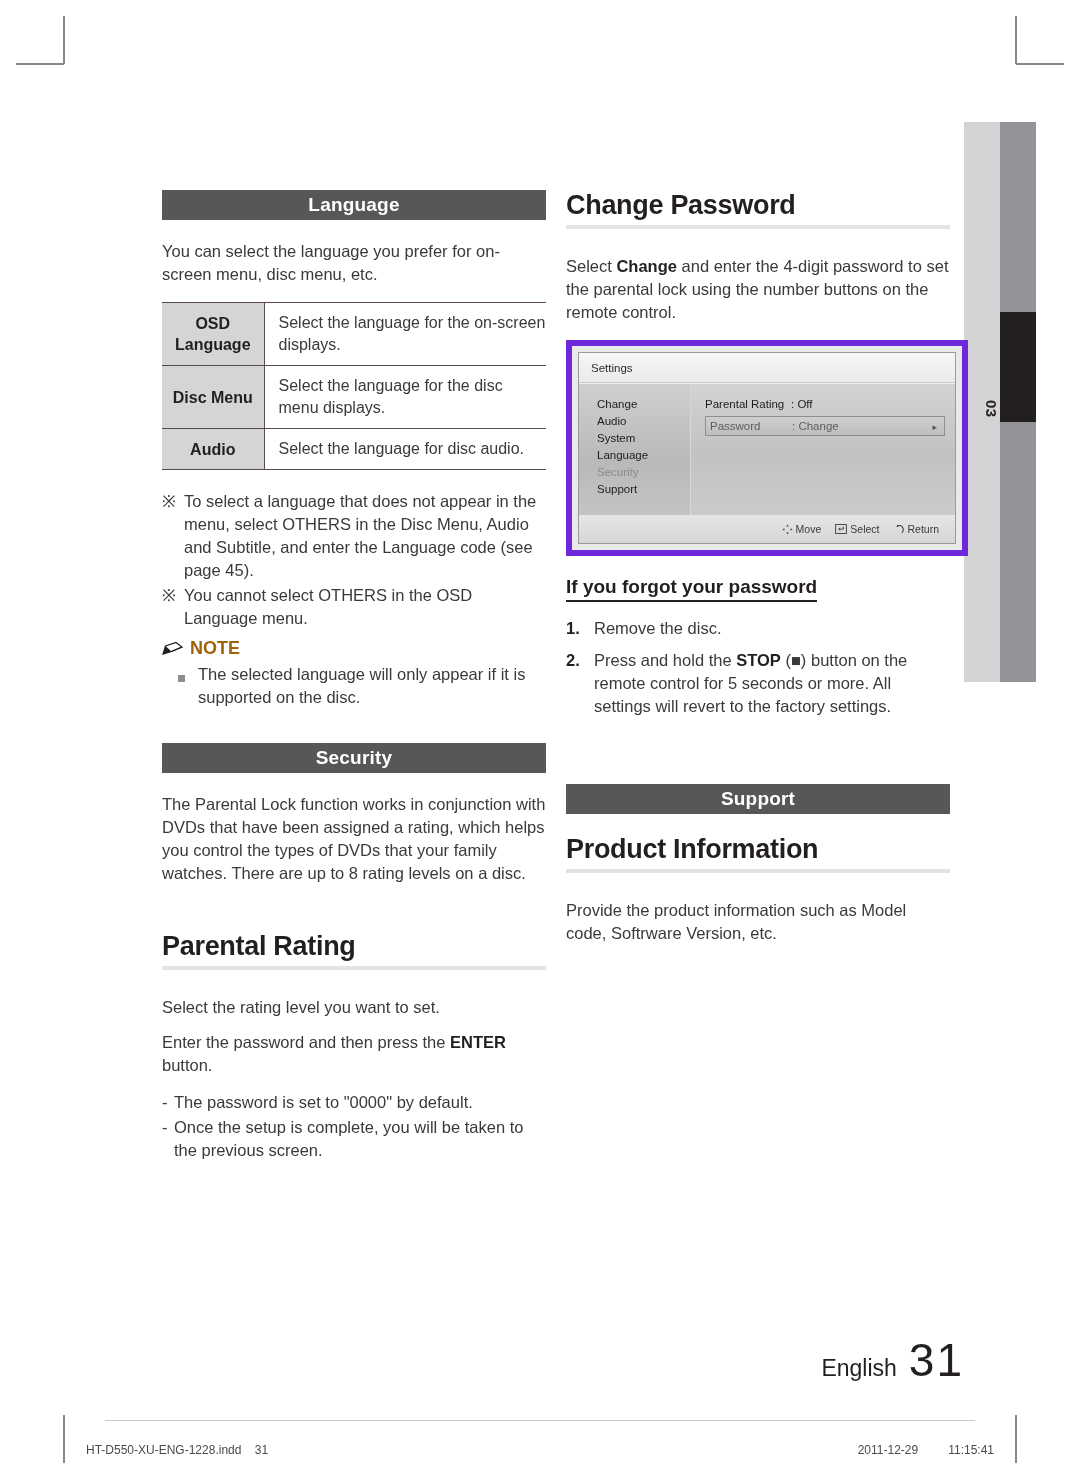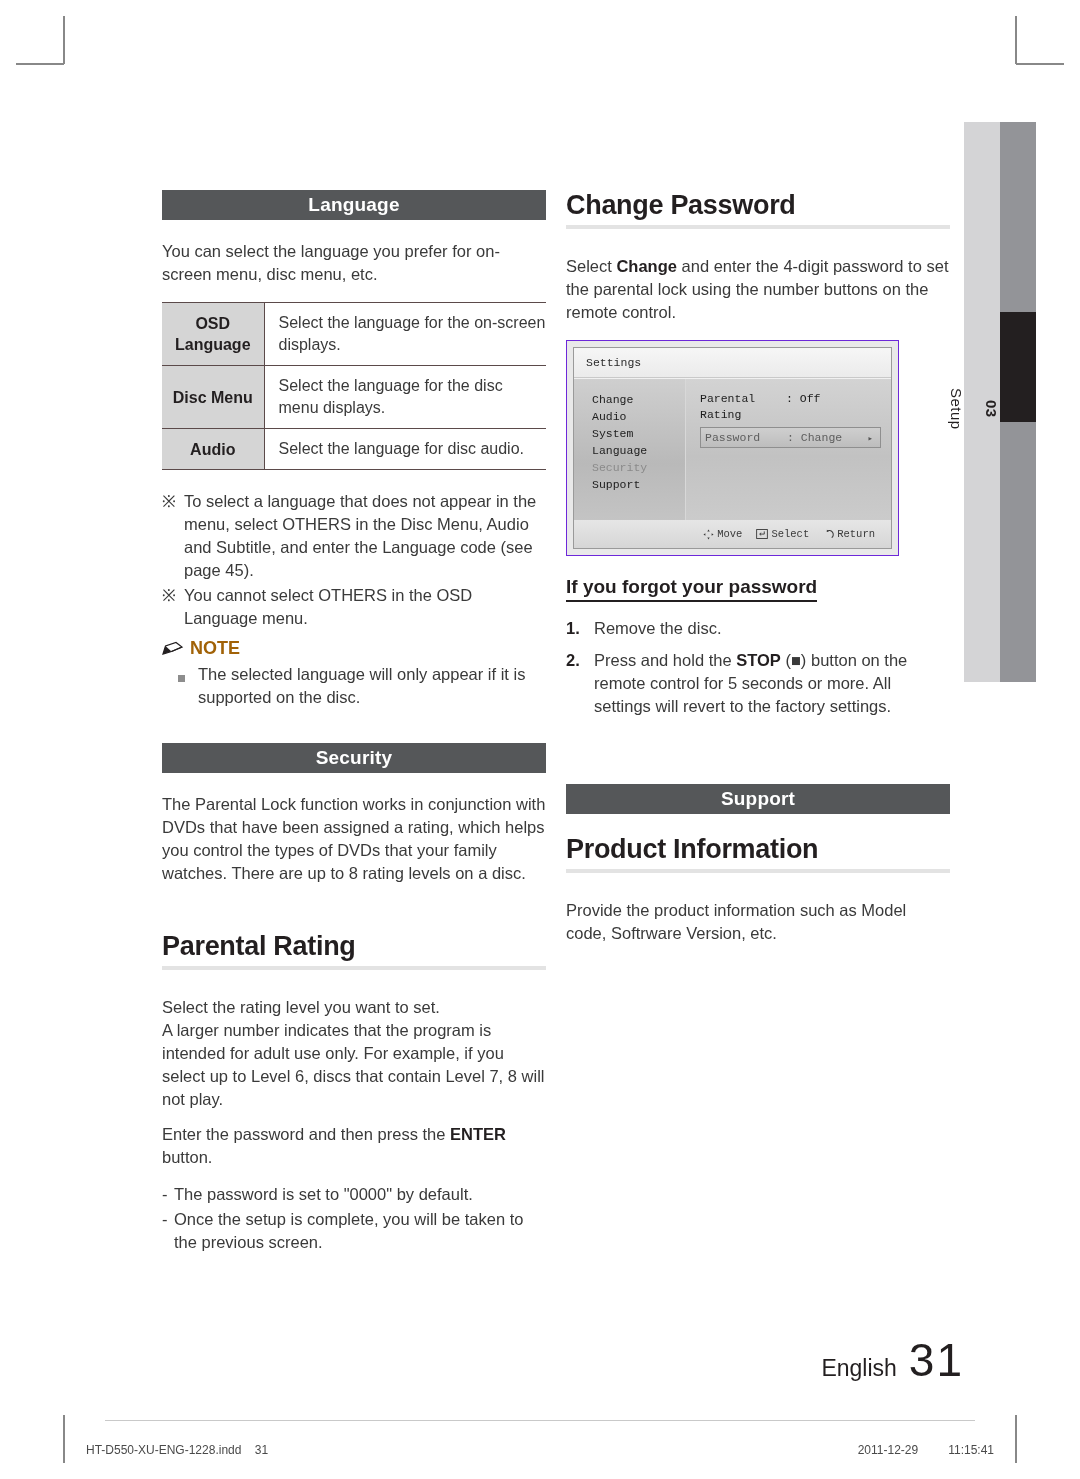--- a/index.html
+++ b/index.html
@@ -137,26 +137,25 @@
     padding-bottom:2px;
   }
 
   
   .dash-row { display:flex; font-size:16.5px; line-height:23px; color:#3a3a3a; margin-top:2px;}
   .dash-row .d { width:12px; flex:0 0 12px; }
 
   
   #osd {
     margin-top:16px;
-    width:333px; height:216px;
-    border:1px solid #6d28d9;
+    width:402px; height:216px;
+    border:6px solid #6d28d9;
     background:#e9e9e9;
     position:relative;
     padding:6px;
-    font-family:Liberation Mono, monospace;
   }
   #osd-inner {
     width:100%; height:100%;
     border:1px solid #9a9a9a;
     background:linear-gradient(180deg,#f2f2f2 0%, #e7e7e7 100%);
     position:relative;
     overflow:hidden;
   }
   #osd-title {
     height:30px; line-height:30px; padding-left:12px;
@@ -294,21 +293,20 @@
     <div class="gap-m"></div>
     <p class="body">The Parental Lock function works in conjunction with DVDs that have been assigned a rating, which helps you control the types of DVDs that your family watches. There are up to 8 rating levels on a disc.</p>
 
     <div style="height:46px"></div>
 
     <div class="h1">Parental Rating</div>
     <div class="h1-rule"></div>
 
     <div class="gap-m"></div>
     <p class="body">Select the rating level you want to set.</p>
-    <p class="body">A larger number indicates that the program is intended for adult use only. For example, if you select up to Level 6, discs that contain Level 7, 8 will not play.</p>
     <div class="gap-s"></div>
     <p class="body"><span>Enter the password and then press the </span><b class="bold">ENTER</b><span> button.</span></p>
     <div class="gap-s"></div>
     <div class="dash-row">
       <span class="d">-</span>
       <span>The password is set to "0000" by default.</span>
     </div>
     <div class="dash-row">
       <span class="d">-</span>
       <span>Once the setup is complete, you will be taken to the previous screen.</span>

